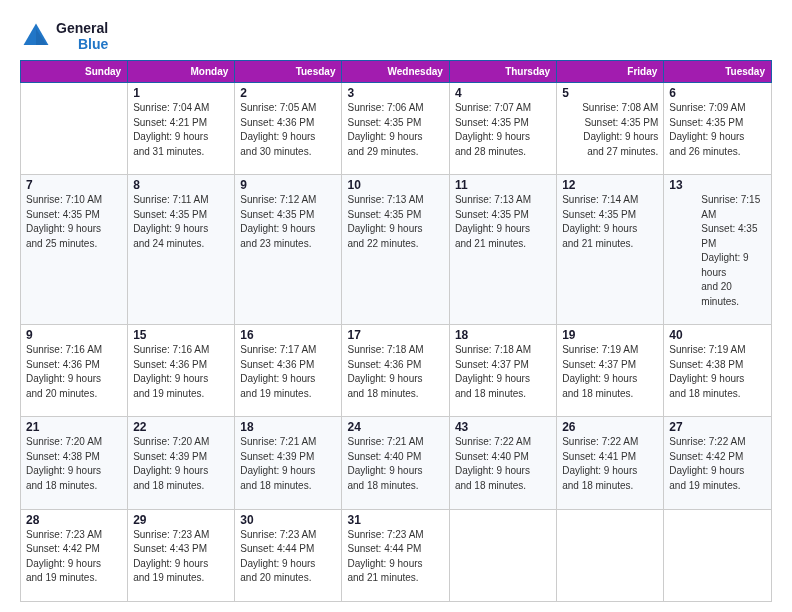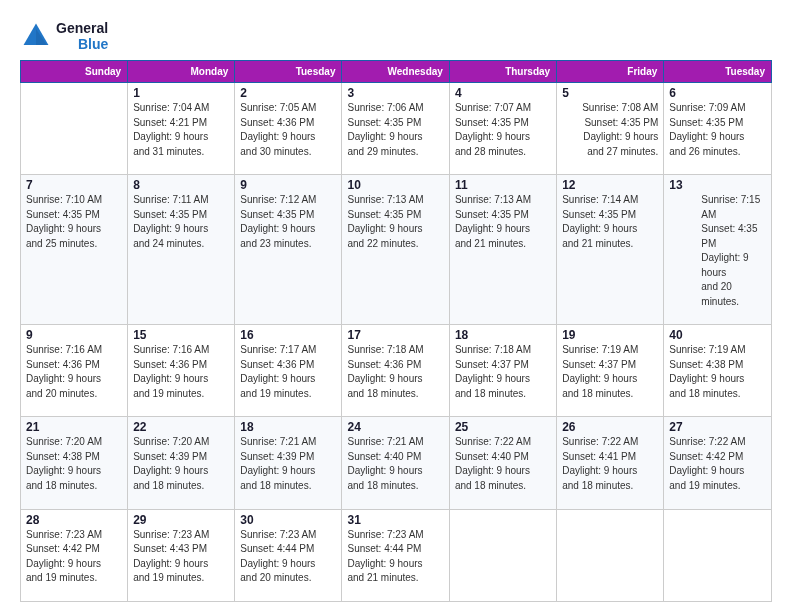--- a/index.html
+++ b/index.html
@@ -293,21 +293,21 @@
 and 18 minutes.</div>
           </td>
           <td>
             <span class="day-number">24</span>
             <div class="day-info" style="white-space: pre-line;">Sunrise: 7:21 AM
 Sunset: 4:40 PM
 Daylight: 9 hours
 and 18 minutes.</div>
           </td>
           <td>
-            <span class="day-number">25</span>
+            <span class="day-number">43</span>
             <div class="day-info" style="white-space: pre-line;">Sunrise: 7:22 AM
 Sunset: 4:40 PM
 Daylight: 9 hours
 and 18 minutes.</div>
           </td>
           <td>
             <span class="day-number">26</span>
             <div class="day-info" style="white-space: pre-line;">Sunrise: 7:22 AM
 Sunset: 4:41 PM
 Daylight: 9 hours

